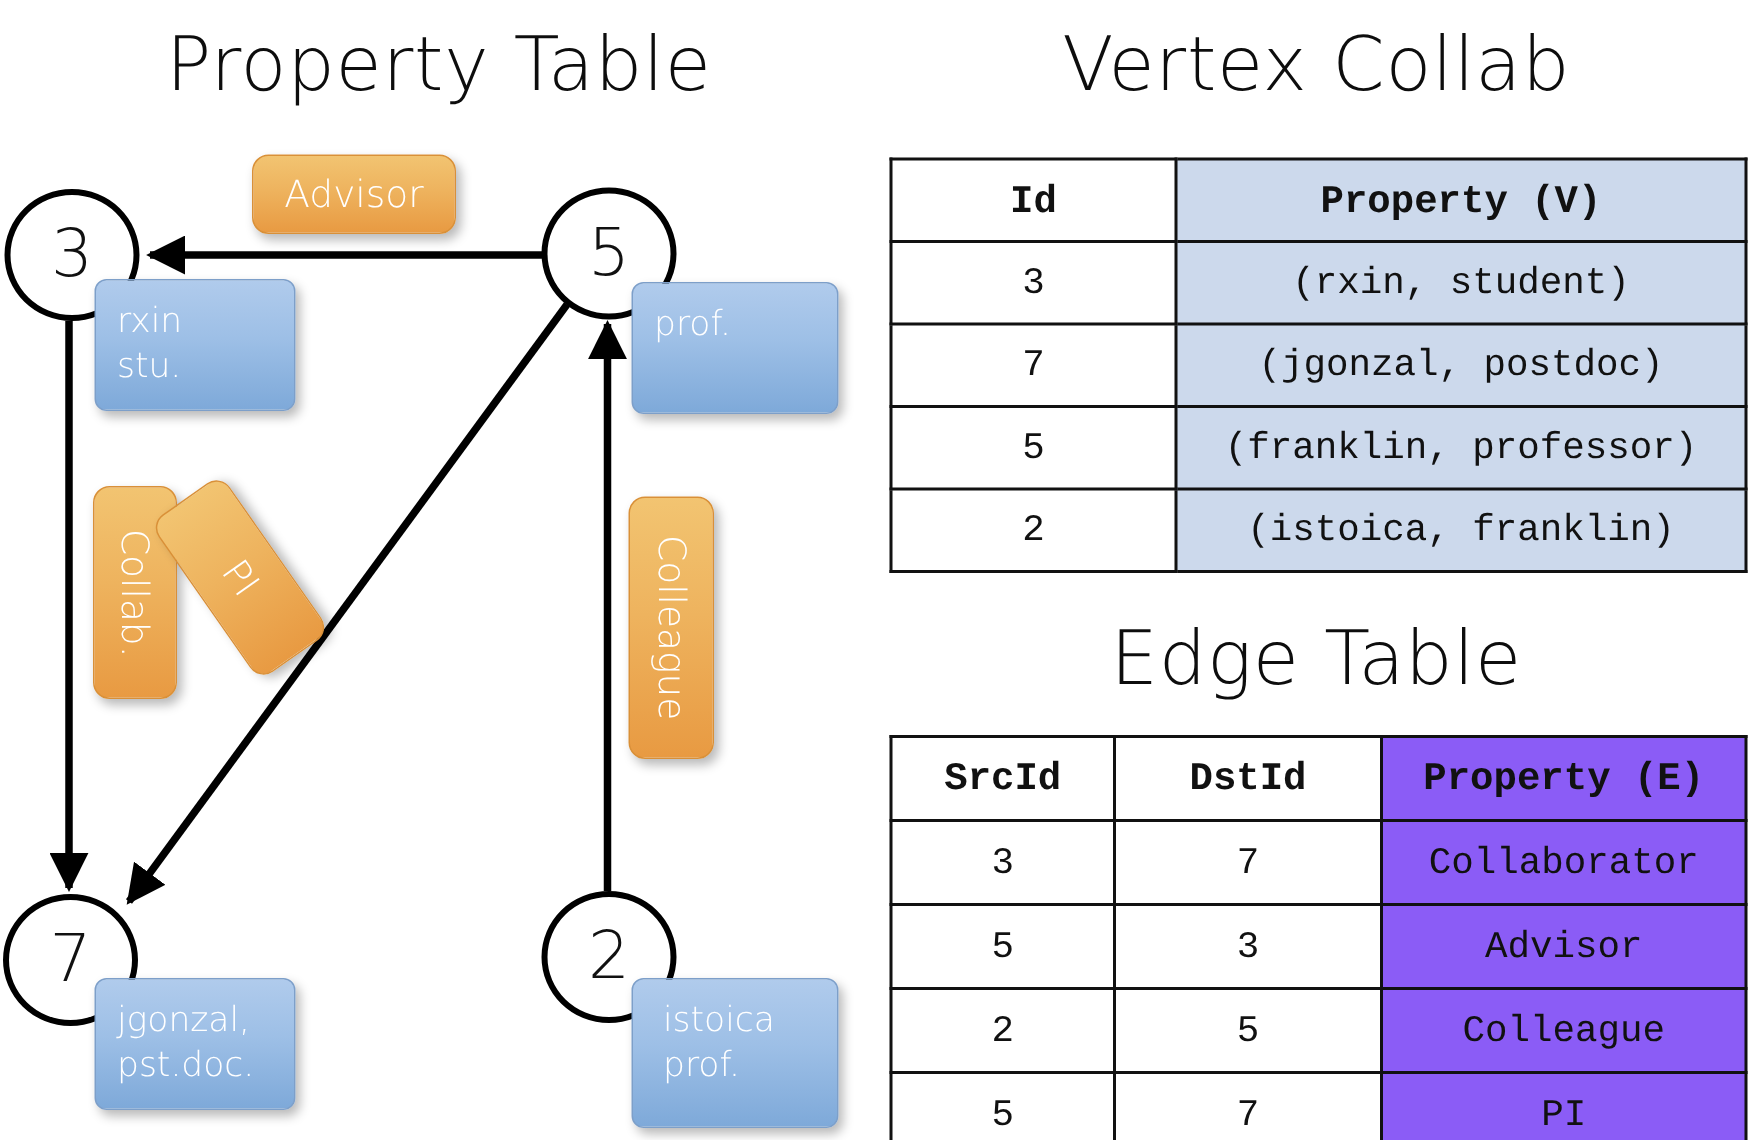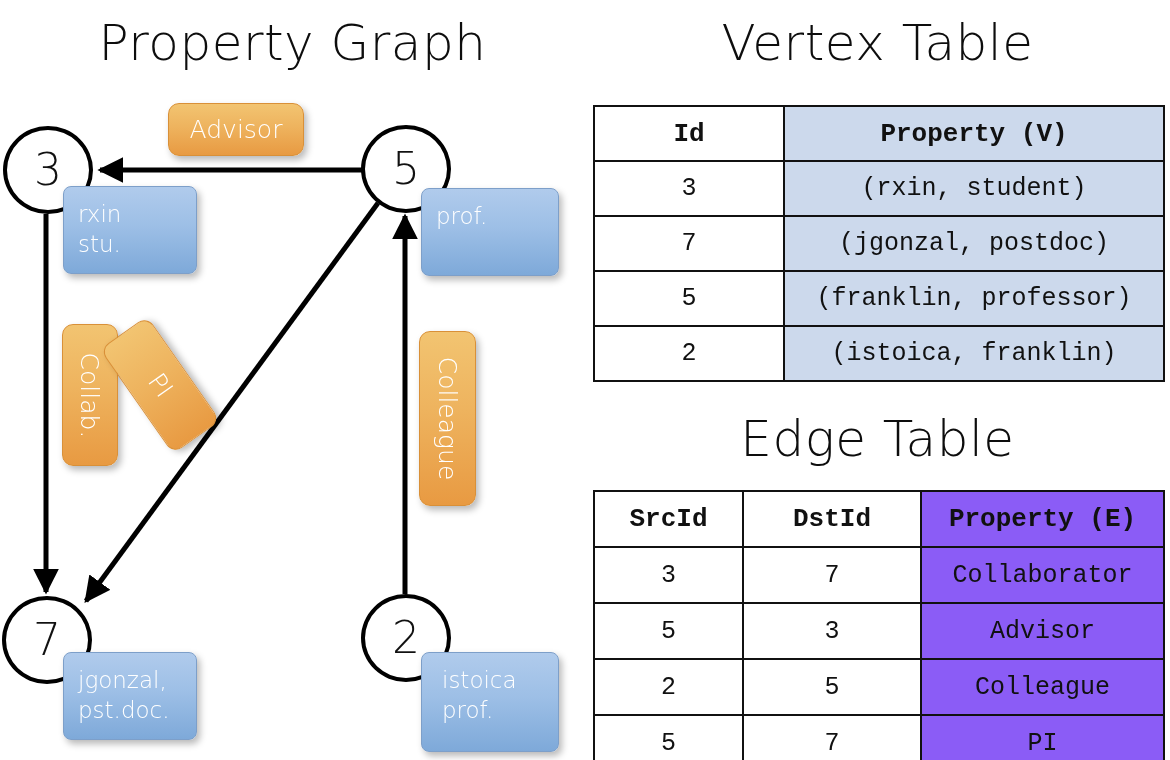--- a/index.html
+++ b/index.html
@@ -166,23 +166,23 @@
   #edge-table col.c-src  { width: 149px; }
   #edge-table col.c-dst  { width: 178px; }
   #edge-table col.c-eprop{ width: 243px; }
   .cell-orange { background: #8b5cf6; }
 </style>
 </head>
 <body>
 
 <div id="root">
 
-  <div class="big-title" id="title-property-graph">Property Graph</div>
-
-  <div class="big-title" id="title-vertex-table">Vertex Table</div>
+  <div class="big-title" id="title-property-graph">Property Table</div>
+
+  <div class="big-title" id="title-vertex-table">Vertex Collab</div>
 
   <div class="big-title" id="title-edge-table">Edge Table</div>
 
   <div id="graph-panel">
 
     <svg id="graph-svg" viewBox="0 0 585 760">
       <defs>
         <marker id="arrow" viewBox="0 0 10 10" refX="9" refY="5" markerWidth="5.2" markerHeight="5.2" orient="auto-start-reverse">
           <path d="M 0 0 L 10 5 L 0 10 z" fill="#000"></path>
         </marker>

